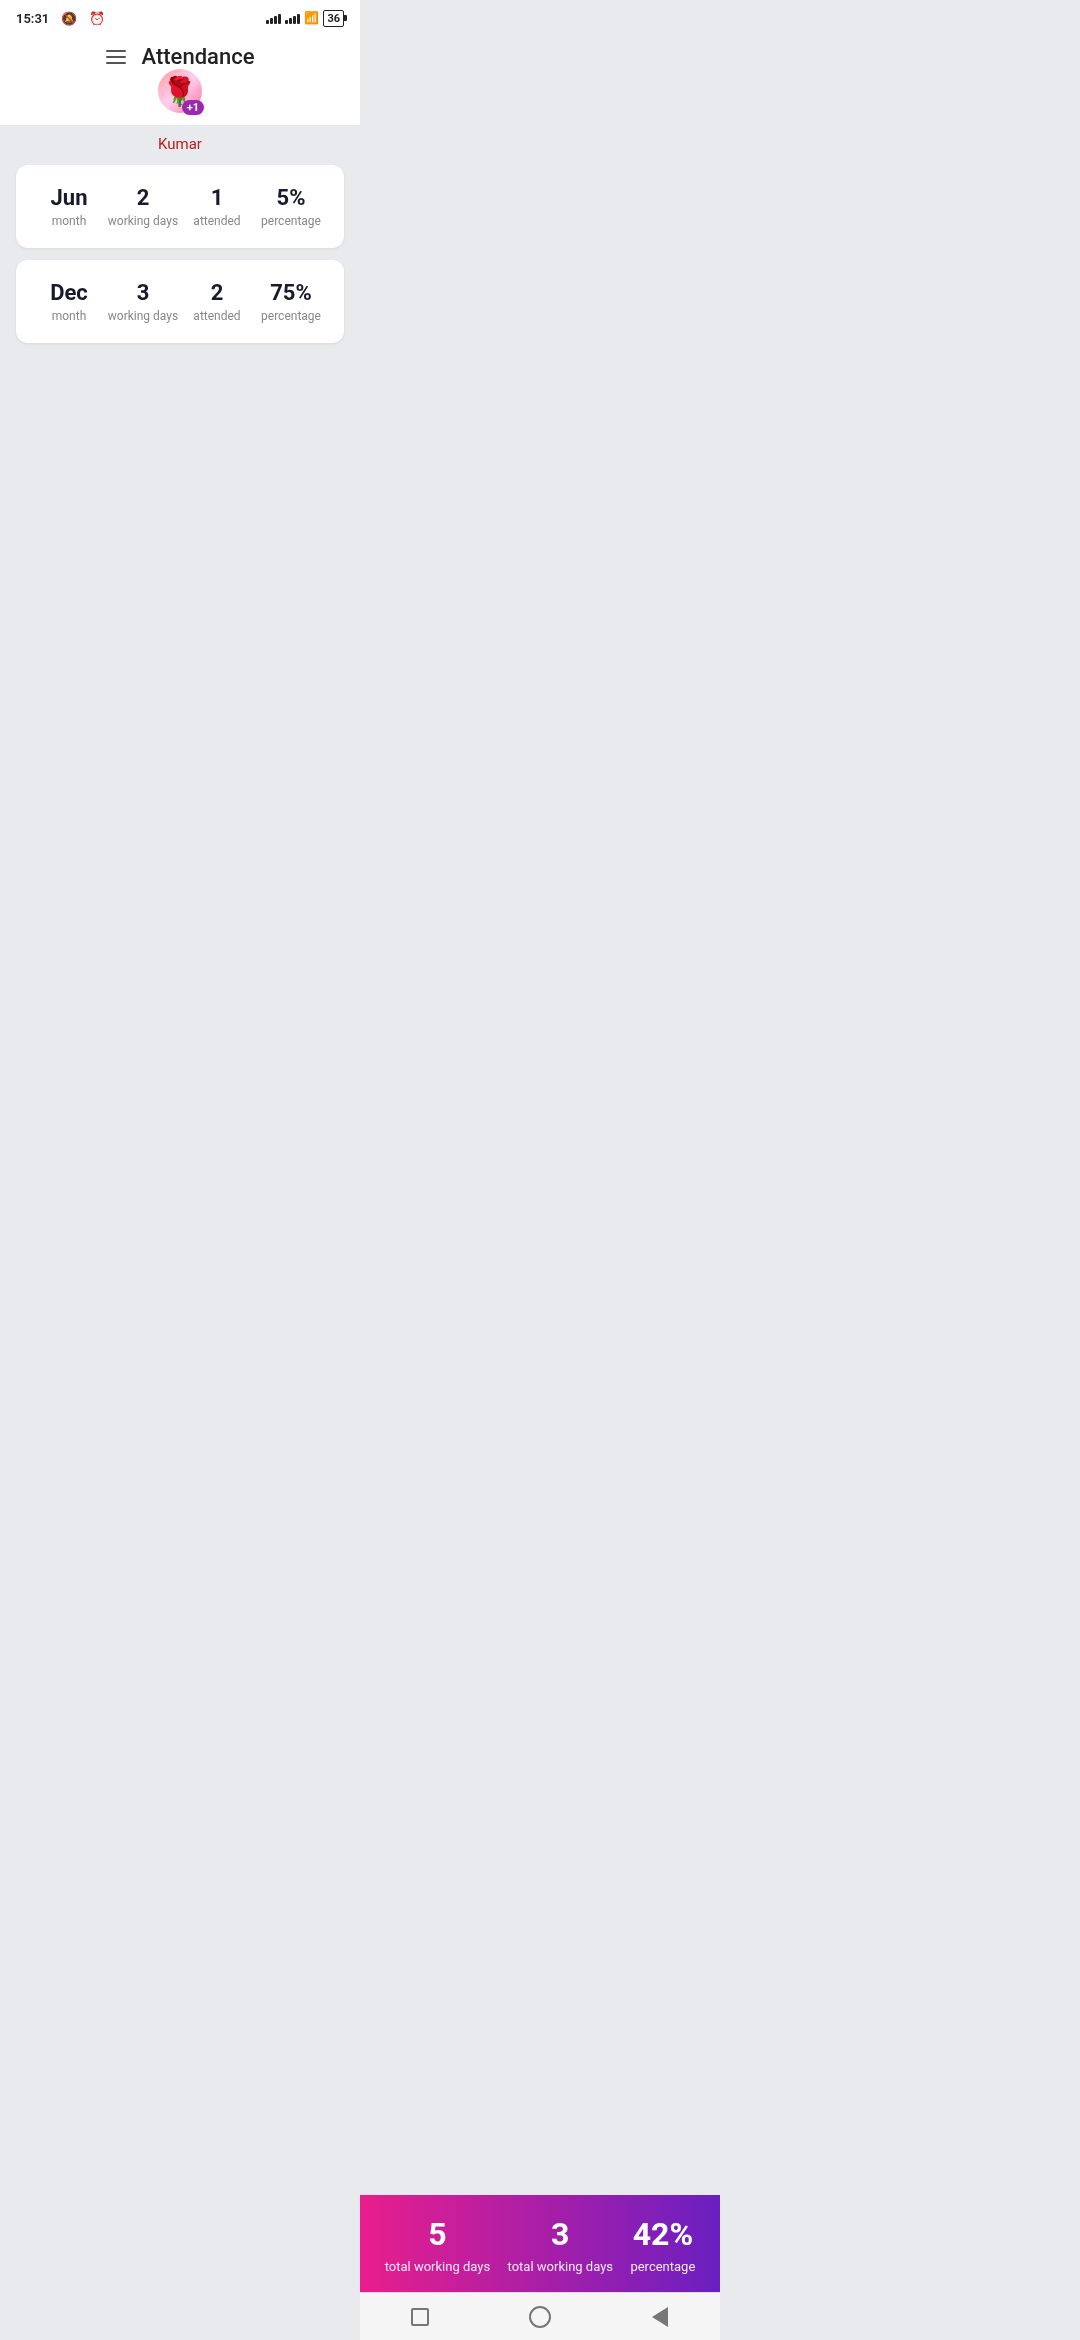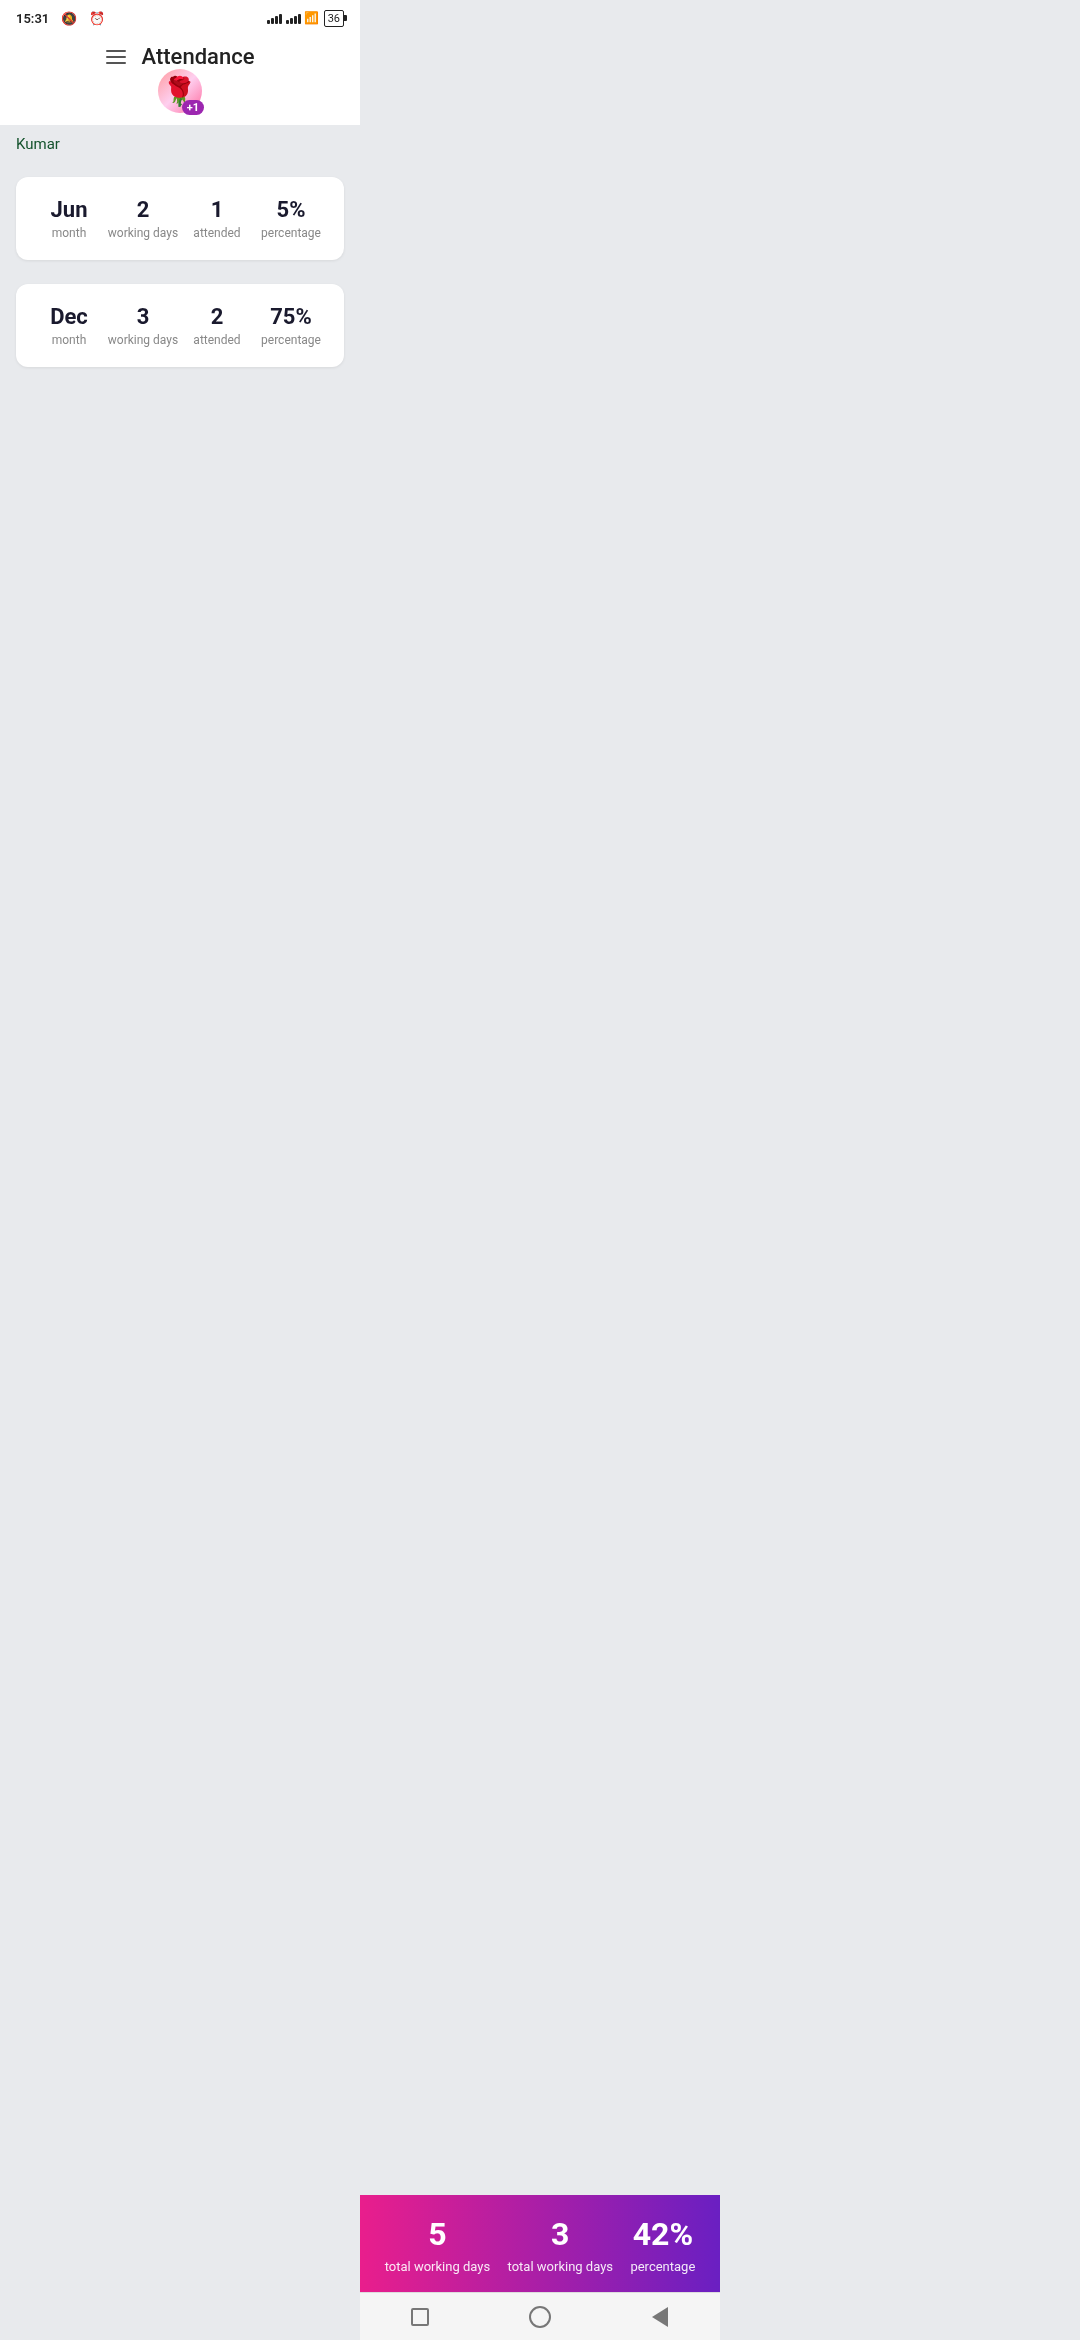--- a/index.html
+++ b/index.html
@@ -61,20 +61,21 @@
       color: #222;
     }
 
     .battery-icon {
       font-size: 11px;
       color: #222;
       border: 1.5px solid #222;
       padding: 1px 3px;
       border-radius: 2px;
       position: relative;
+      font-weight: bold;
     }
 
     .battery-icon::after {
       content: '';
       position: absolute;
       right: -4px;
       top: 50%;
       transform: translateY(-50%);
       width: 3px;
       height: 6px;
@@ -148,40 +149,40 @@
       font-size: 11px;
       font-weight: 700;
       border-radius: 10px;
       padding: 1px 5px;
       min-width: 20px;
       text-align: center;
     }
 
     
     .username-label {
+      text-align: center;
       padding: 10px 16px 8px;
       font-size: 15px;
-      color: #14532d;
+      color: #b91c1c;
       background: #e8eaed;
     }
 
     
     .cards-container {
       padding: 4px 16px;
       display: flex;
       flex-direction: column;
       gap: 12px;
     }
 
     .attendance-card {
       background: #fff;
       border-radius: 12px;
       padding: 20px 16px;
       box-shadow: 0 1px 3px rgba(0,0,0,0.08);
-      margin-top: 12px;
     }
 
     .card-stats {
       display: flex;
       justify-content: space-around;
       align-items: flex-start;
     }
 
     .stat-item {
       display: flex;

